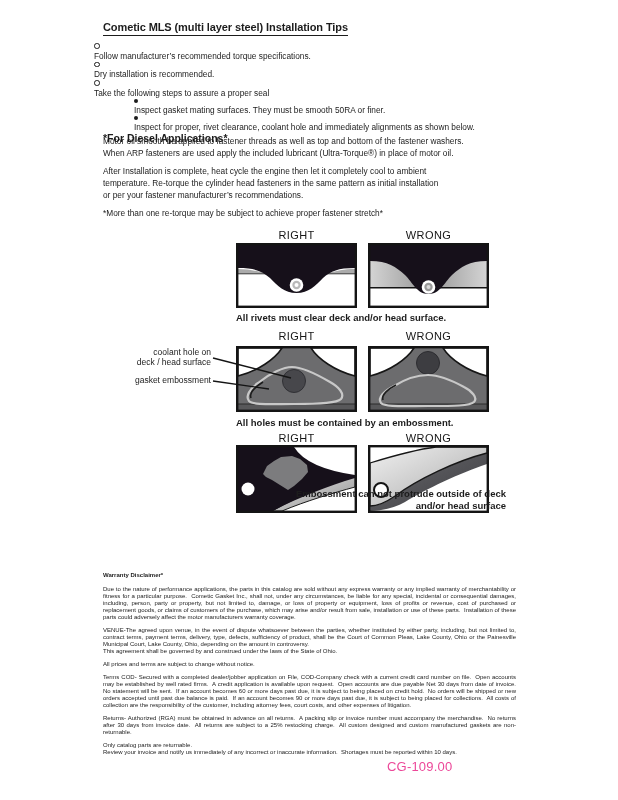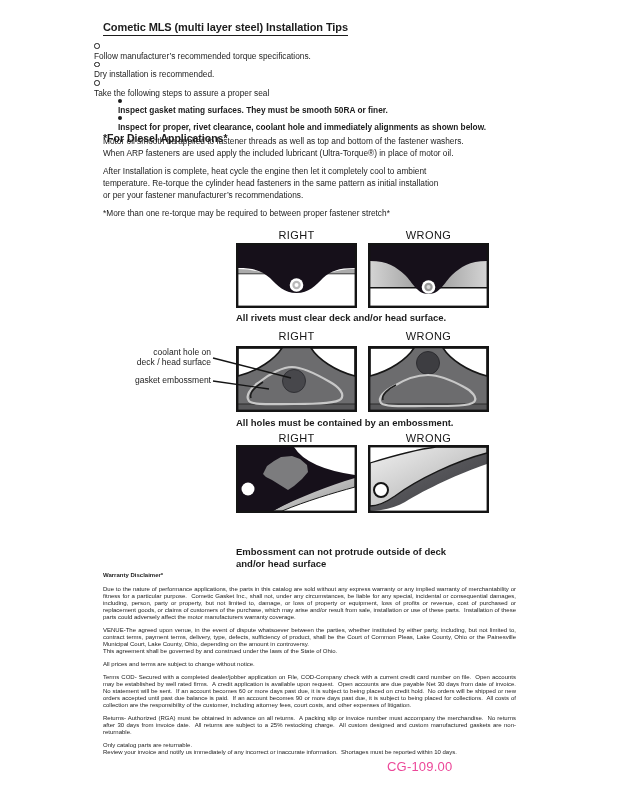--- a/index.html
+++ b/index.html
@@ -12,21 +12,21 @@
   #title{
     left:103px;top:21px;font-size:11px;font-weight:bold;letter-spacing:-0.1px;
     border-bottom:1.5px solid #1c1c1c;padding-bottom:2px;margin:0;
   }
   
   #tips{left:94px;top:44px;width:440px;font-size:8.3px;line-height:13px;}
   .brow{display:flex;align-items:baseline;flex-direction:column;}
   .dot{display:inline-block;flex:0 0 auto;margin-right:4px;position:relative;top:-1px;}
   .dot.o{width:3.5px;height:3.5px;border:1px solid #1c1c1c;border-radius:50%;}
   .dot.f{width:4px;height:4px;background:#1c1c1c;border-radius:50%;}
-  .sub{margin-left:24px;font-weight:bold;}
+  .sub{margin-left:40px;}
   
   #diesel-heading{left:103px;top:132px;font-size:10.5px;font-weight:bold;margin:0;}
   .para{left:103px;width:440px;font-size:8.3px;line-height:12px;white-space:pre-line;}
   
   .dlabel{width:121px;text-align:center;font-size:11px;letter-spacing:0.4px;color:#161616;}
   .caption{left:236px;width:270px;font-size:9.5px;font-weight:bold;line-height:11.5px;white-space:pre-line;}
   .panel{position:absolute;width:121px;}
   
   .callout{font-size:8.5px;line-height:9.5px;text-align:right;white-space:pre-line;color:#1c1c1c;}
   
@@ -65,21 +65,21 @@
       <span>Inspect for proper, rivet clearance, coolant hole and immediately alignments as shown below.</span>
     </div>
   </div>
 
   <h2 id="diesel-heading" class="abs">*For Diesel Applications*</h2>
   <div class="abs para" style="top:135px;">Motor oil smooth be applied to fastener threads as well as top and bottom of the fastener washers.
 When ARP fasteners are used apply the included lubricant (Ultra-Torque®) in place of motor oil.</div>
   <div class="abs para" style="top:165px;">After Installation is complete, heat cycle the engine then let it completely cool to ambient
 temperature. Re-torque the cylinder head fasteners in the same pattern as initial installation
 or per your fastener manufacturer’s recommendations.</div>
-  <div class="abs para" style="top:207px;">*More than one re-torque may be required to between proper fastener stretch*</div>
+  <div class="abs para" style="top:207px;">*More than one re-torque may be subject to achieve proper fastener stretch*</div>
 
   <div class="abs dlabel" style="left:236px;top:229px;">RIGHT</div>
   <div class="abs dlabel" style="left:368px;top:229px;">WRONG</div>
 
   <svg class="panel" style="left:236px;top:243px;" width="121" height="65" viewBox="0 0 121 65">
     <rect x="0" y="0" width="121" height="65" fill="#ffffff"></rect>
     <line x1="2" y1="30.5" x2="119" y2="30.5" stroke="#141414" stroke-width="1.6"></line>
     <path d="M2,26 C13,26 21,28 30,30.5 L2,30.5 Z" fill="#ababab"></path>
     <path d="M119,26 C108,26 100,28 91,30.5 L119,30.5 Z" fill="#ababab"></path>
     <path d="M2,2 H119 V25 C102,25 95,28 87,35 C79,43 73,50 60.5,50 C48,50 42,43 34,35 C26,28 19,25 2,25 Z" fill="#16101a"></path>
@@ -180,21 +180,21 @@
           <stop offset="1" stop-color="#3c3c40"></stop>
       </linearGradient>
     </defs>
     <rect x="0" y="0" width="121" height="68" fill="#ffffff"></rect>
     <path d="M2,61 C8,61 17,58 27,51 C50,34 88,16 119,8 L119,19 C92,28 58,44 37,57 C27,63 12,66 2,66 Z" fill="url(#g3c)"></path>
     <path d="M2,18 C28,10 52,4 68,2 L119,2 V8 C88,16 50,34 27,51 C17,58 8,61 2,61 Z" fill="url(#g3b)" stroke="#161616" stroke-width="1.3"></path>
     <circle cx="13" cy="45" r="7" fill="#ffffff" stroke="#141414" stroke-width="2"></circle>
     <rect x="1.2" y="1.2" width="118.6" height="65.6" fill="none" stroke="#141414" stroke-width="2.4"></rect>
   </svg>
 
-  <div class="abs caption" style="top:546px;">Embossment can not protrude outside of deck
+  <div class="abs caption" style="top:488px;text-align:right;">Embossment can not protrude outside of deck
 and/or head surface</div>
 
   <div id="disclaimer" class="abs">
     <div class="dh">Warranty Disclaimer*</div>
     <p>Due to the nature of performance applications, the parts in this catalog are sold without any express warranty or any implied warranty of merchantability or fitness for a particular purpose.  Cometic Gasket Inc., shall not, under any circumstances, be liable for any special, incidental or consequential damages, including, person, party or property, but not limited to, damage, or loss of property or equipment, loss of profits or revenue, cost of purchased or replacement goods, or claims of customers of the purchase, which may arise and/or result from sale, installation or use of these parts.  Installation of these parts could adversely affect the motor manufacturers warranty coverage.</p>
     <p>VENUE-The agreed upon venue, in the event of dispute whatsoever between the parties, whether instituted by either party, including, but not limited to, contract terms, payment terms, delivery, type, defects, sufficiency of product, shall be the Court of Common Pleas, Lake County, Ohio or the Painesville Municipal Court, Lake County, Ohio, depending on the amount in controversy.
 This agreement shall be governed by and construed under the laws of the State of Ohio.</p>
     <p>All prices and terms are subject to change without notice.</p>
     <p>Terms COD- Secured with a completed dealer/jobber application on File, COD-Company check with a current credit card number on file.  Open accounts may be established by well rated firms.  A credit application is available upon request.  Open accounts are due payable Net 30 days from date of invoice.  No statement will be sent.  If an account becomes 60 or more days past due, it is subject to being placed on credit hold.  No orders will be shipped or new orders accepted until past due balance is paid.  If an account becomes 90 or more days past due, it is subject to being placed for collections.  All costs of collection are the responsibility of the customer, including attorney fees, court costs, and other expenses of litigation.</p>
     <p>Returns- Authorized (RGA) must be obtained in advance on all returns.  A packing slip or invoice number must accompany the merchandise.  No returns after 30 days from invoice date.  All returns are subject to a 25% restocking charge.  All custom designed and custom manufactured gaskets are non-returnable.</p>

